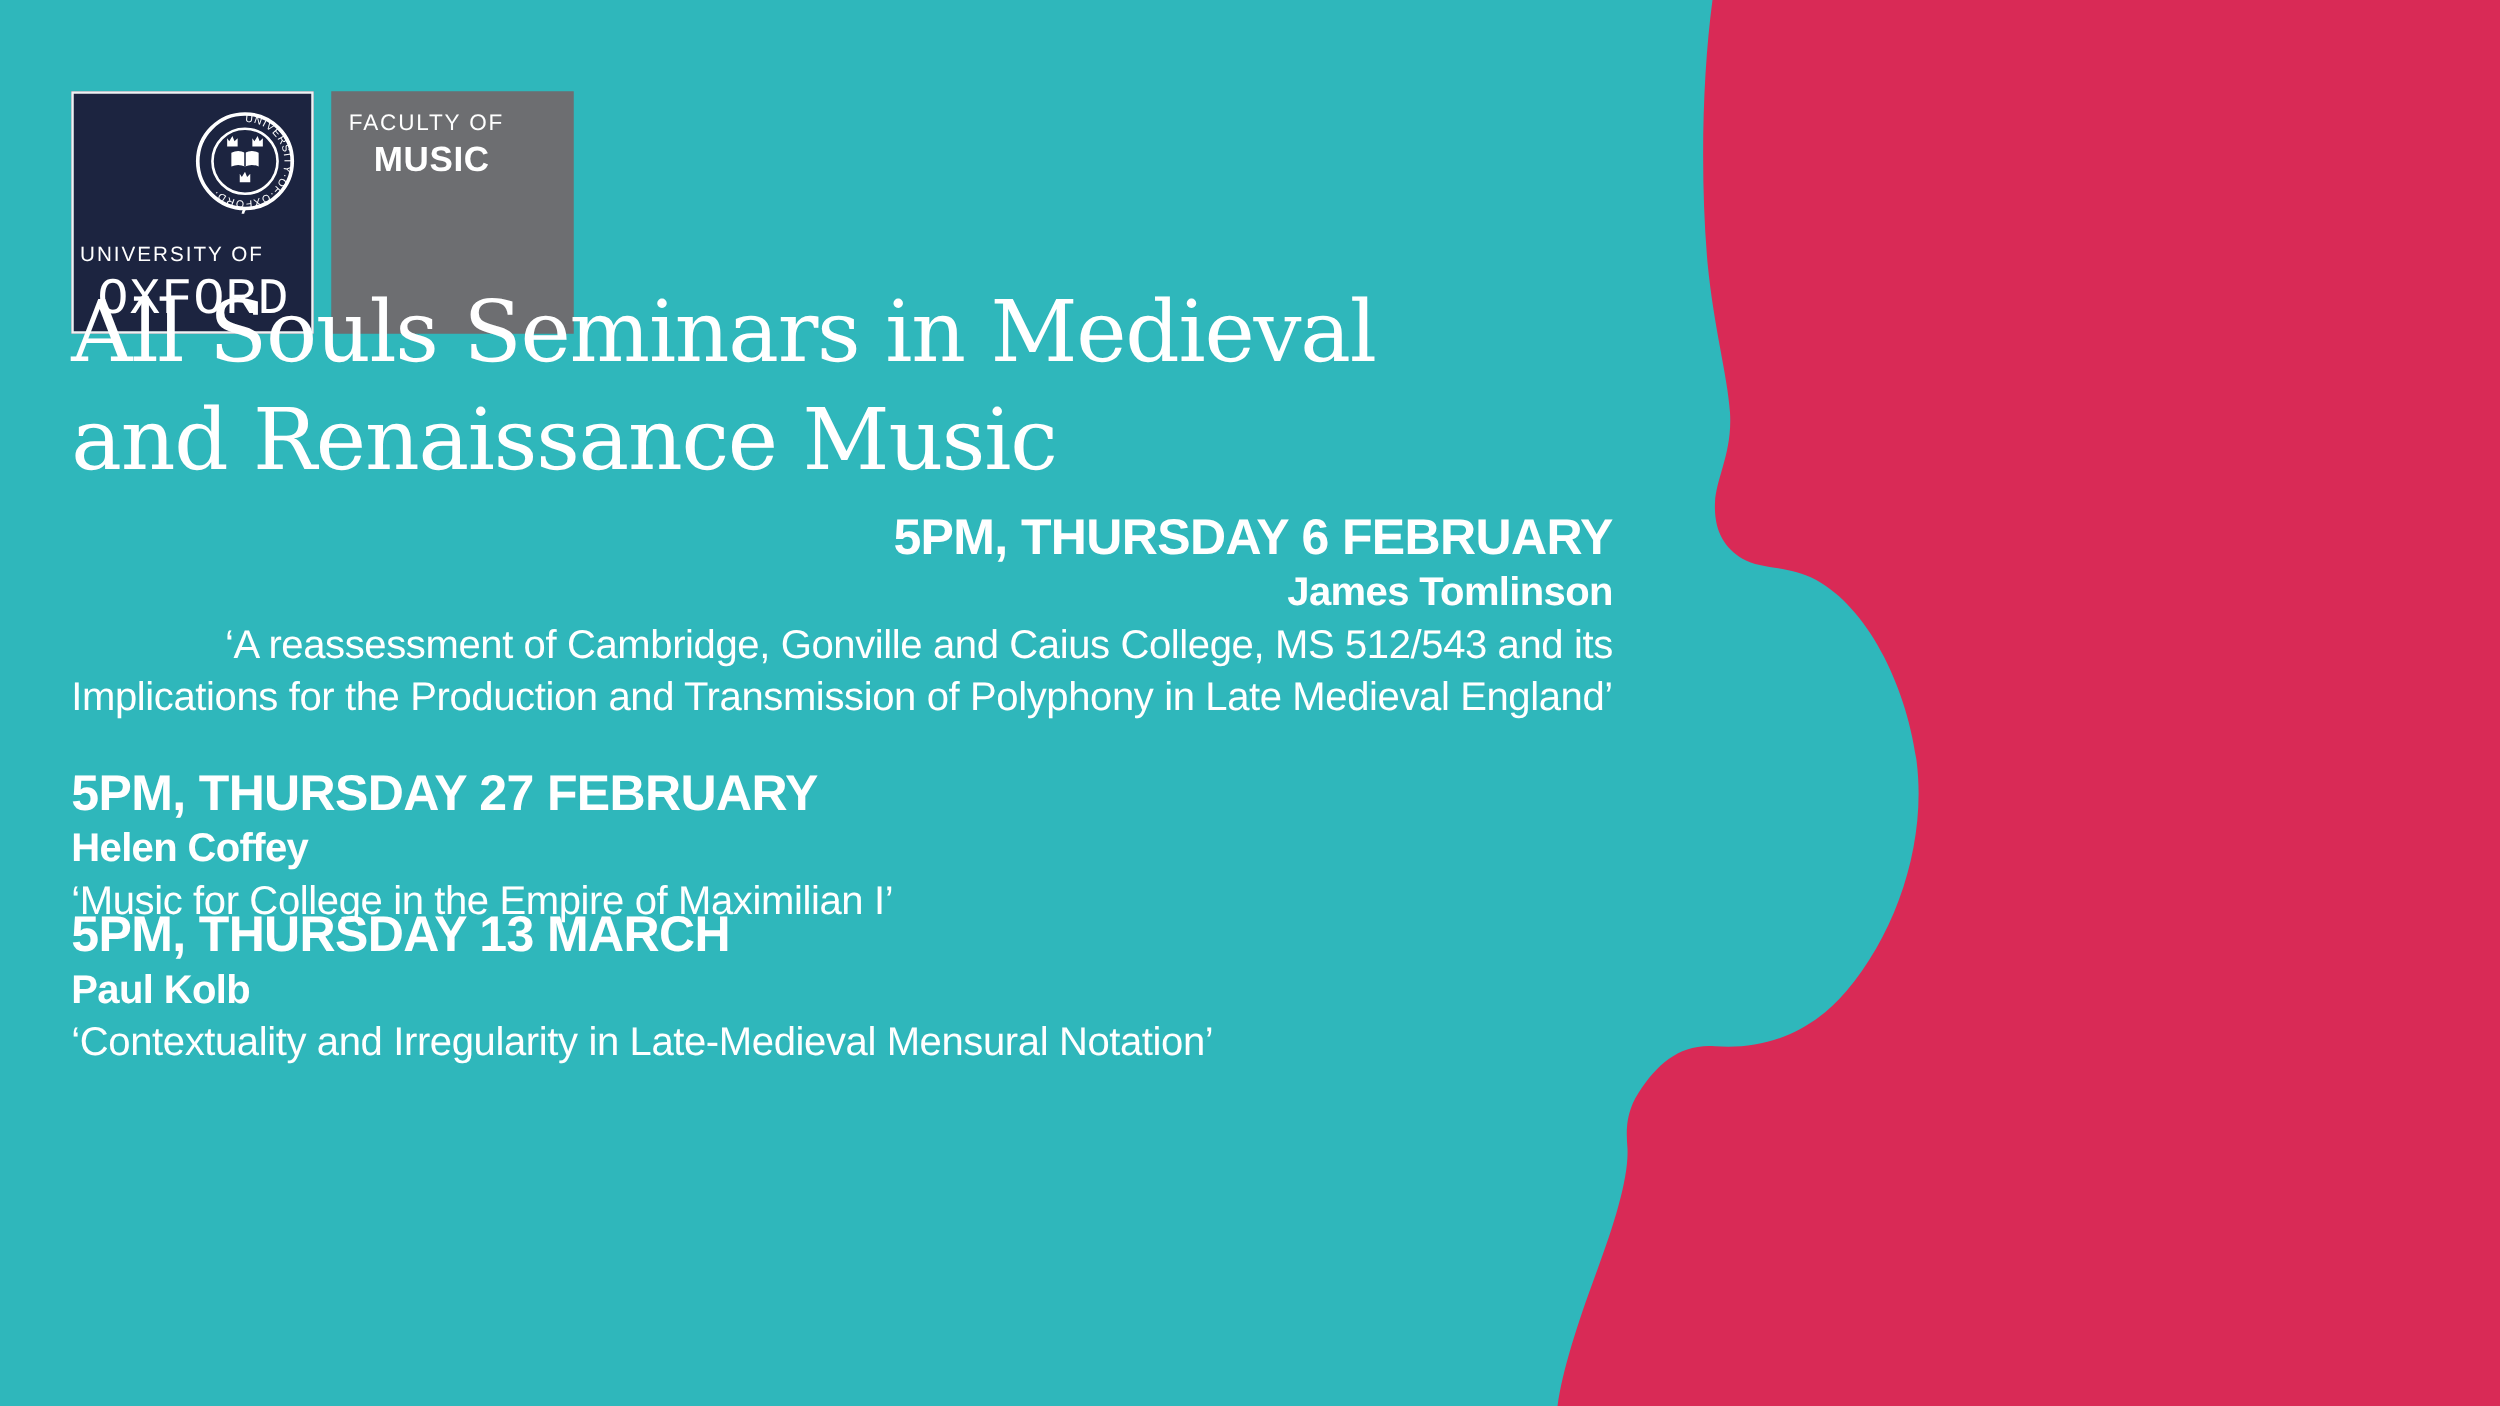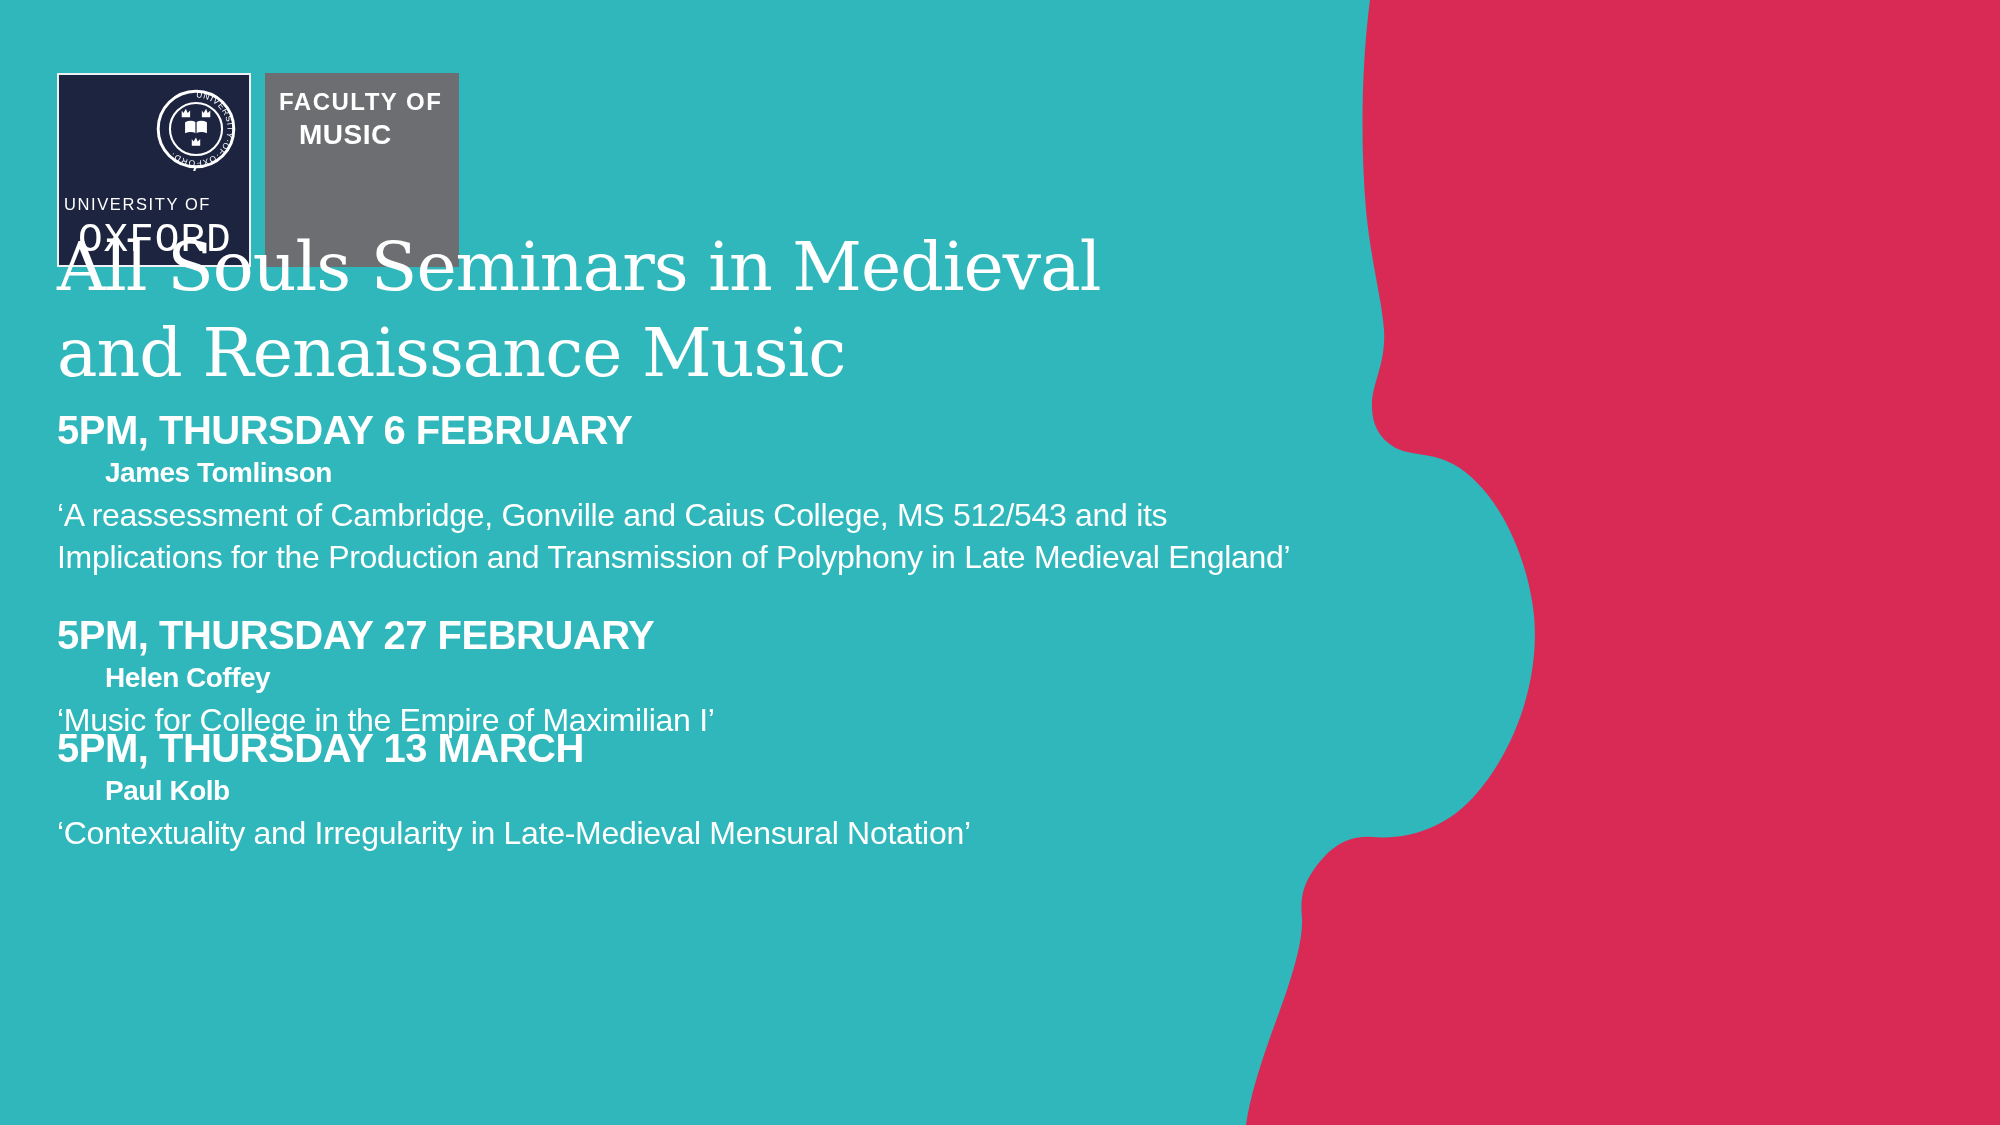--- a/index.html
+++ b/index.html
@@ -26,36 +26,36 @@
   }
   .oxford-word{
     position:absolute;left:19px;top:142px;
     font-family:Liberation Mono, monospace;
     font-size:41px;letter-spacing:1px;white-space:nowrap;
   }
   .faculty-box{
     position:relative;width:194px;height:194px;box-sizing:border-box;
     background:#6d6e71;padding:15px 0 0 14px;
   }
-  .faculty-line1{font-size:24px;letter-spacing:1.5px;font-weight:700;}
+  .faculty-line1{font-size:18px;letter-spacing:1.5px;font-weight:400;}
   .faculty-line2{font-size:28px;letter-spacing:.5px;font-weight:700;margin-top:3px;margin-left:20px;}
 
   
   .main-title{
     position:absolute;left:57px;top:224px;
     font-family:"DejaVu Serif", serif;
     font-size:68px;line-height:86px;letter-spacing:-1px;
     font-weight:400;white-space:nowrap;
   }
   .seminar{position:absolute;left:57px;white-space:nowrap;}
-  .sem-1{top:408px;}
+  .sem-1{top:408px;text-align:right;}
   .sem-2{top:613px;}
   .sem-3{top:726px;}
   .sem-date{font-size:40px;line-height:44px;font-weight:700;letter-spacing:-.5px;}
-  .sem-speaker{font-size:28px;line-height:42px;font-weight:700;letter-spacing:-.5px;margin-left:48px;}
+  .sem-speaker{font-size:32px;line-height:42px;font-weight:700;letter-spacing:-.5px;}
   .sem-title{font-size:32px;line-height:42px;font-weight:400;letter-spacing:-.3px;}
 </style>
 </head>
 <body>
 
 <div class="canvas">
 
   <svg class="accent-svg" viewBox="0 0 2000 1125" preserveAspectRatio="none" aria-hidden="true">
     <path d="M2000,0 L1370,0
              C1362,60 1360,140 1366,210

